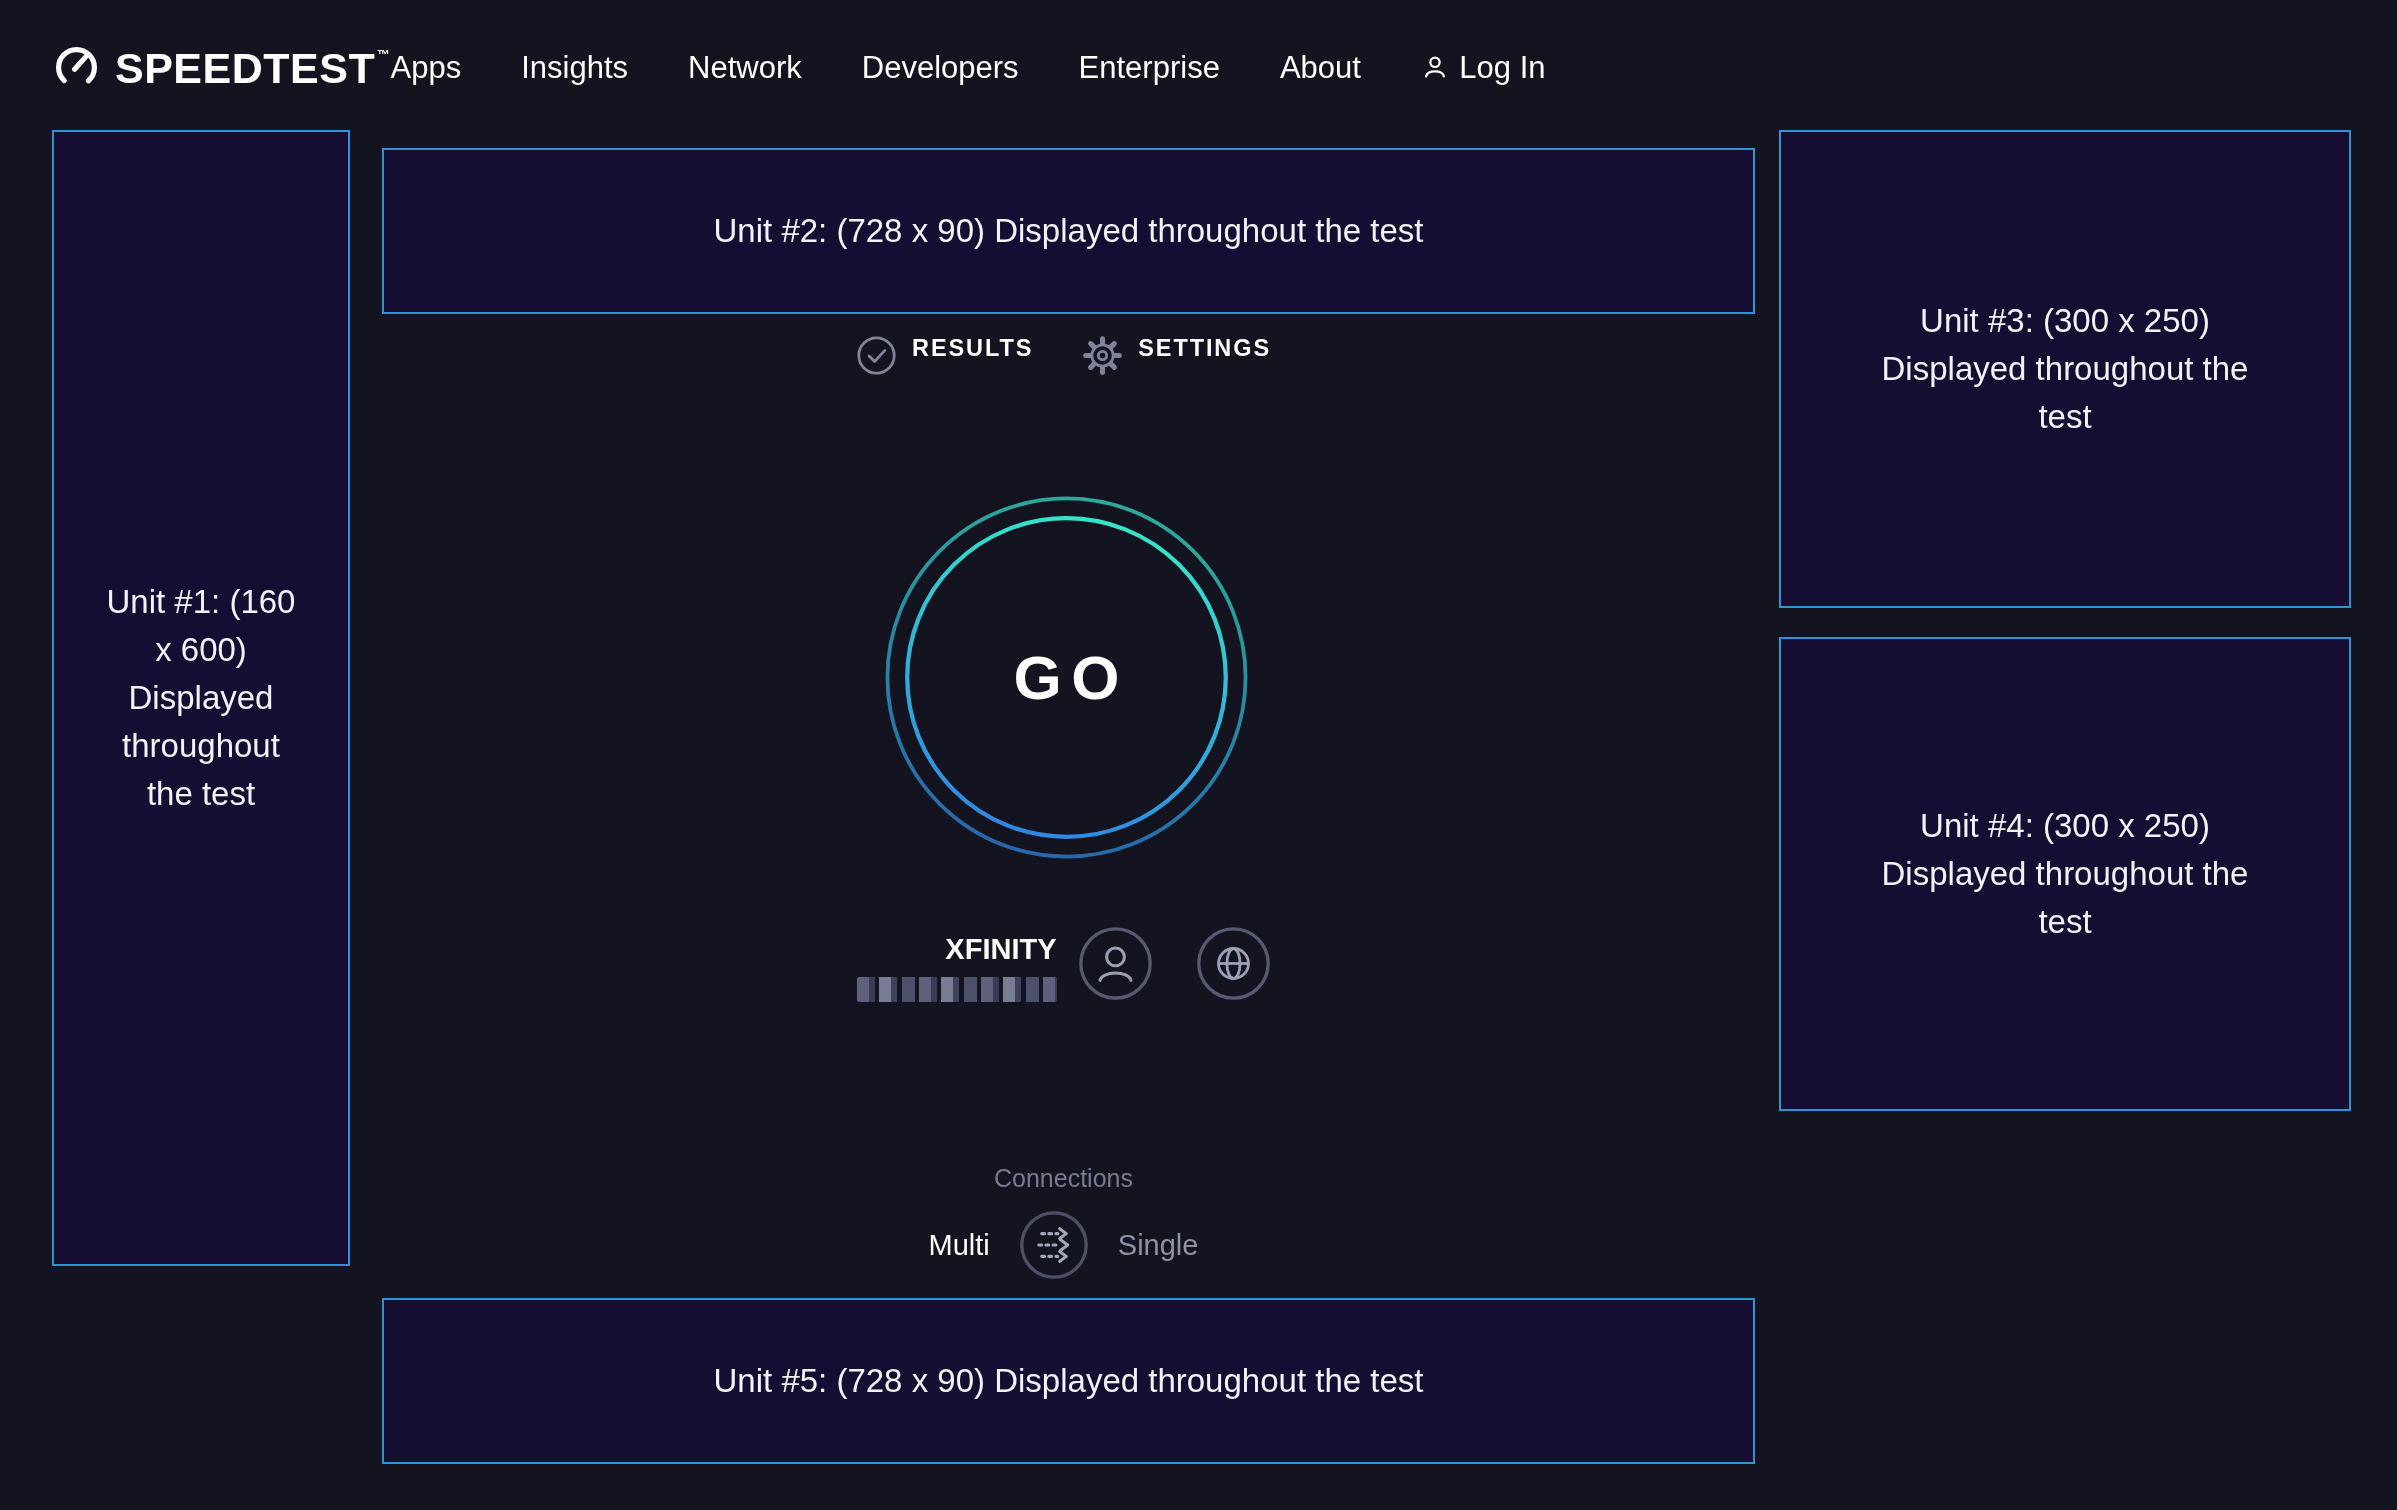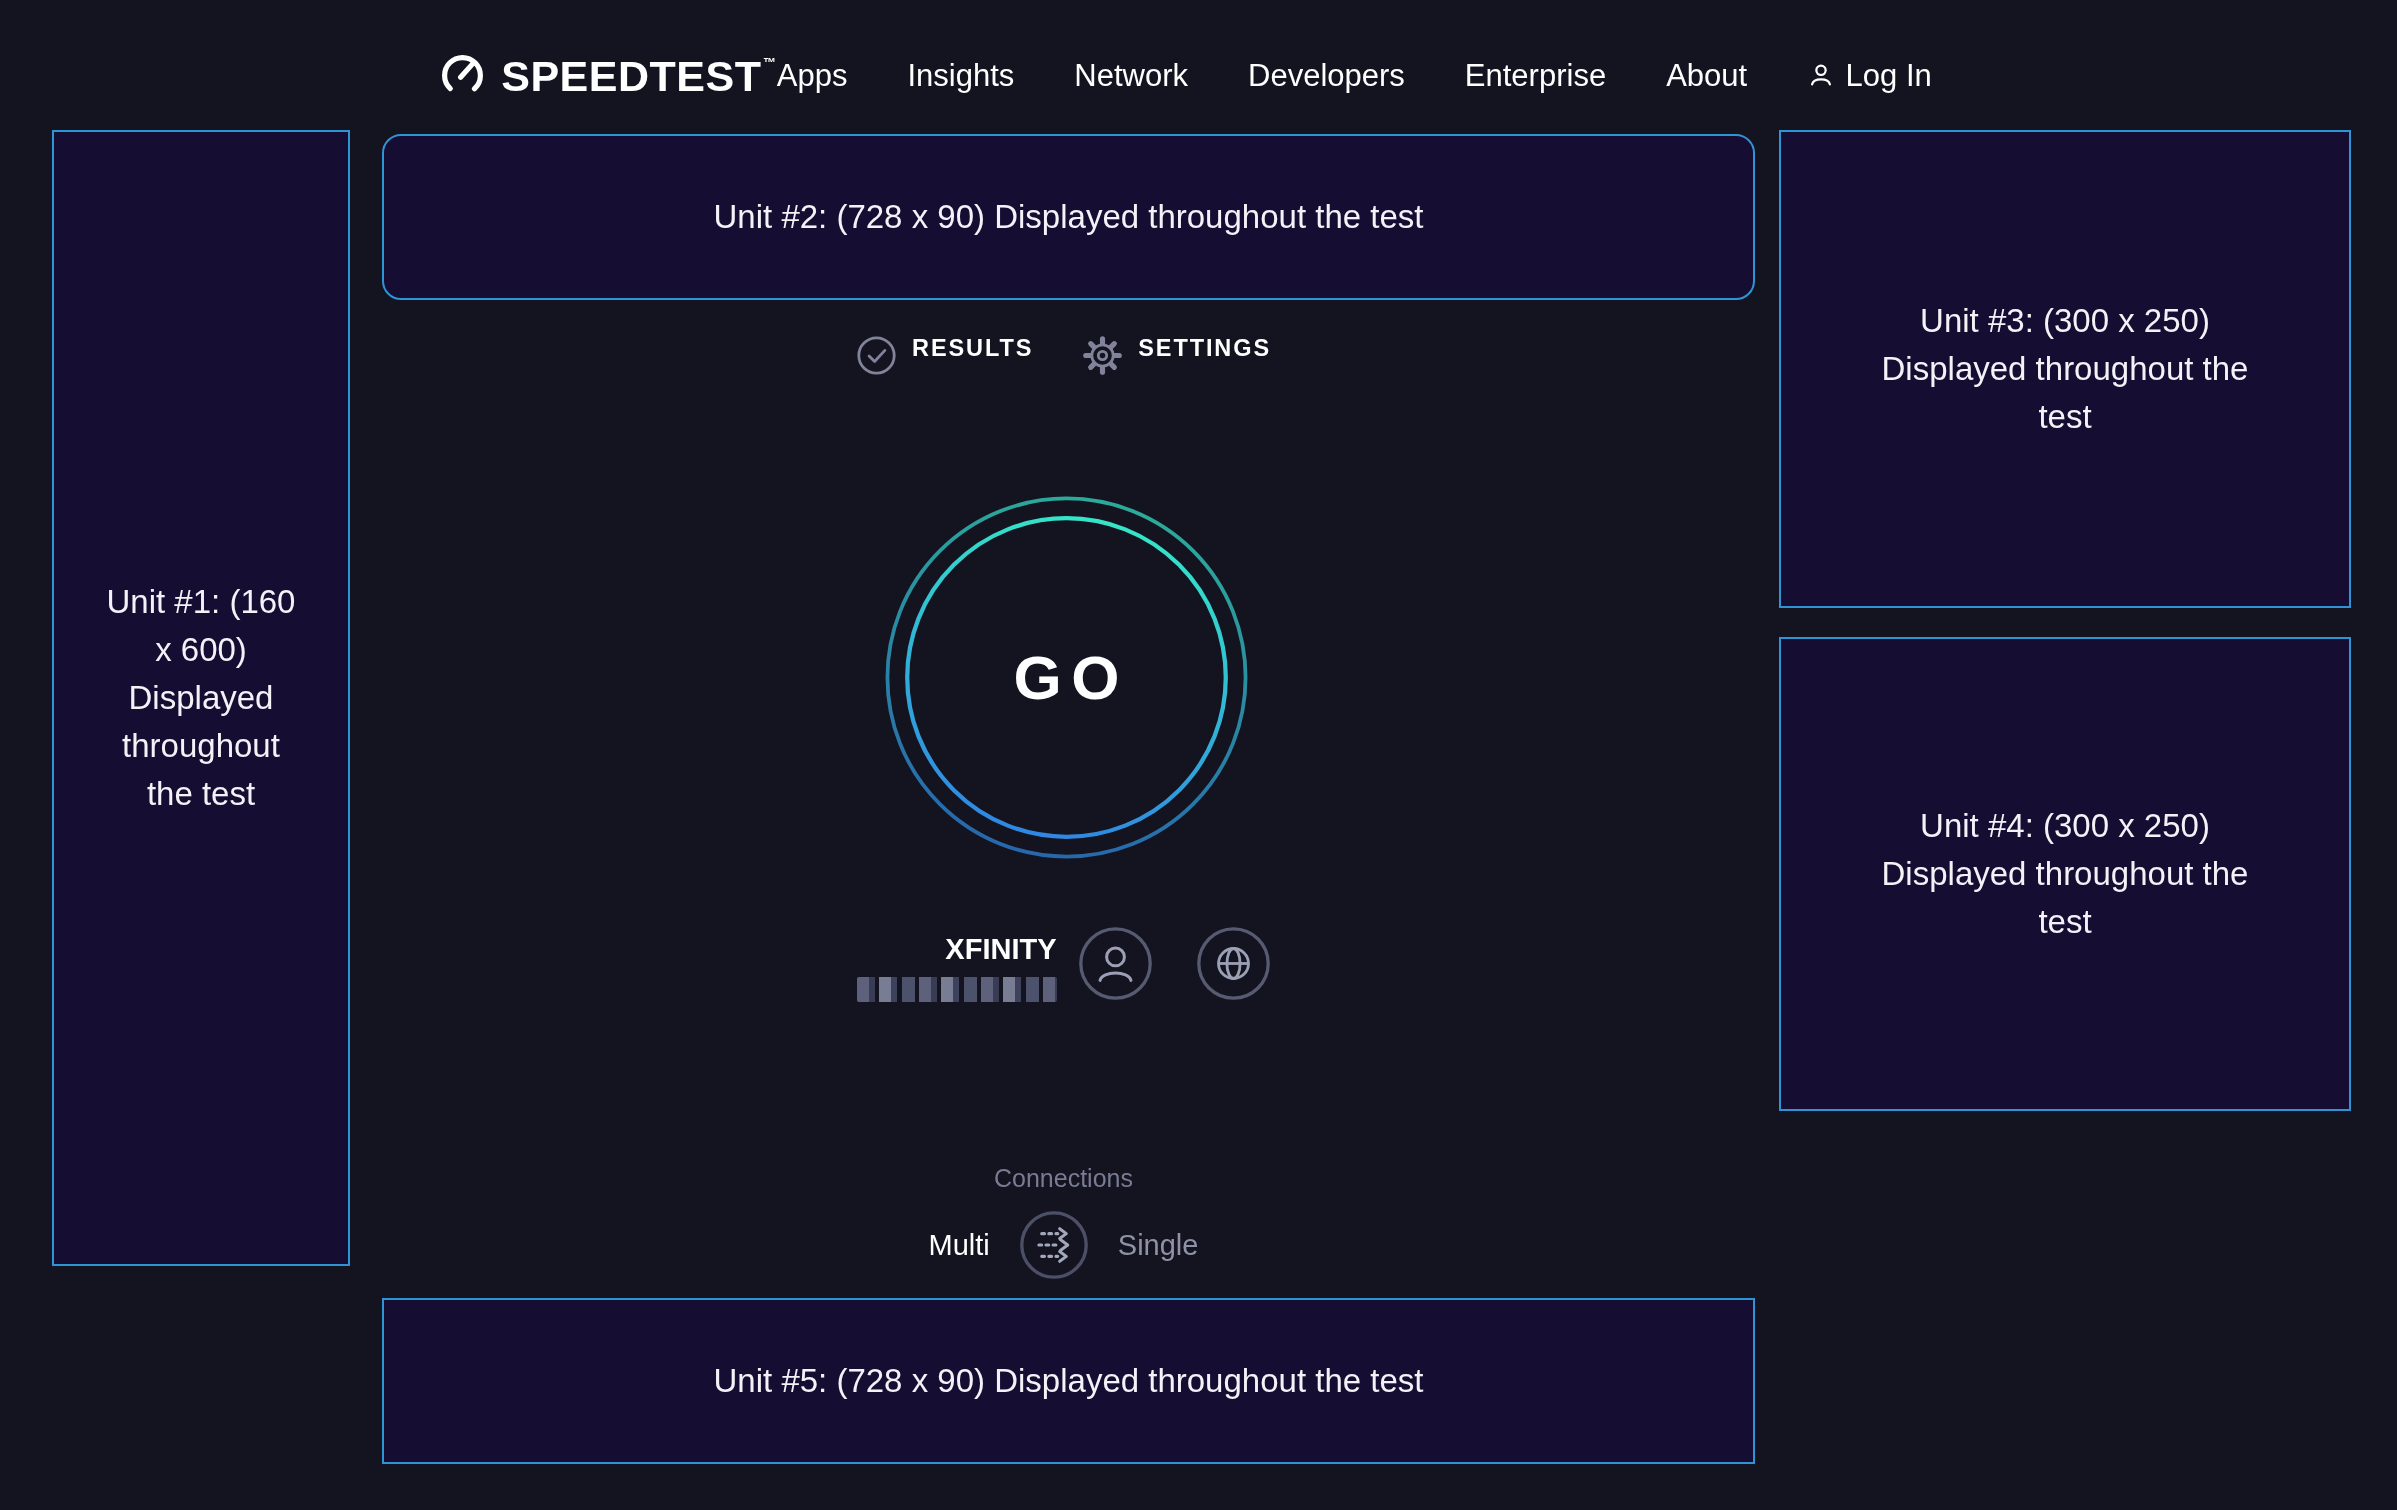--- a/index.html
+++ b/index.html
@@ -3,36 +3,36 @@
 <meta charset="utf-8">
 <style>
   html,body{margin:0;padding:0;background:#131420;}
   #app{
     position:relative;width:2397px;height:1510px;overflow:hidden;
     background:#131420;color:#ffffff;
     font-family:"Liberation Sans",sans-serif;
     -webkit-font-smoothing:antialiased;
   }
   
-  .header{position:absolute;top:12px;left:0;width:2397px;height:128px;
-    display:flex;align-items:center;justify-content:center;
+  .header{position:absolute;top:4px;left:0;width:2397px;height:128px;
+    display:flex;align-items:center;justify-content:flex-start;
     padding:0 79px 0 52px;box-sizing:border-box;}
   .logo{display:flex;align-items:center;gap:14px;cursor:pointer;}
   .brand{font-size:43px;font-weight:700;letter-spacing:0.5px;color:#fff;display:flex;align-items:flex-start;}
   .tm{font-size:13px;margin-top:3.8px;margin-left:1.9px;}
   .nav{display:flex;align-items:center;gap:60px;}
   .nav .nav-item{color:#fff;font-size:31px;font-weight:500;text-decoration:none;cursor:pointer;}
   .login{display:flex;align-items:center;gap:10.4px;cursor:pointer;}
   
   .ad{position:absolute;background:#160d33;border:2.8px solid #2f94d6;box-sizing:border-box;
     display:flex;align-items:center;justify-content:center;text-align:center;cursor:pointer;}
   .ad-text{color:#f2f2f7;font-size:33px;line-height:1.45;font-weight:400;}
   #ad1{left:52px;top:130px;width:298px;height:1136px;}
   #ad1 .ad-text{width:203px;}
-  #ad2{left:382px;top:134px;width:1373px;height:166px;border-radius:19px;}
+  #ad2{left:382px;top:148px;width:1373px;height:166px;}
   #ad3{left:1779px;top:130px;width:572px;height:478px;}
   #ad3 .ad-text{width:377px;}
   #ad4{left:1779px;top:637px;width:572px;height:474px;}
   #ad4 .ad-text{width:377px;}
   #ad5{left:382px;top:1298px;width:1373px;height:166px;}
   
   .tabs{position:absolute;left:348px;top:335px;width:1431px;
     display:flex;justify-content:center;align-items:center;gap:49px;}
   .tab{display:flex;gap:15px;cursor:pointer;background:none;border:none;
     color:#fff;font-family:inherit;padding:0;}

